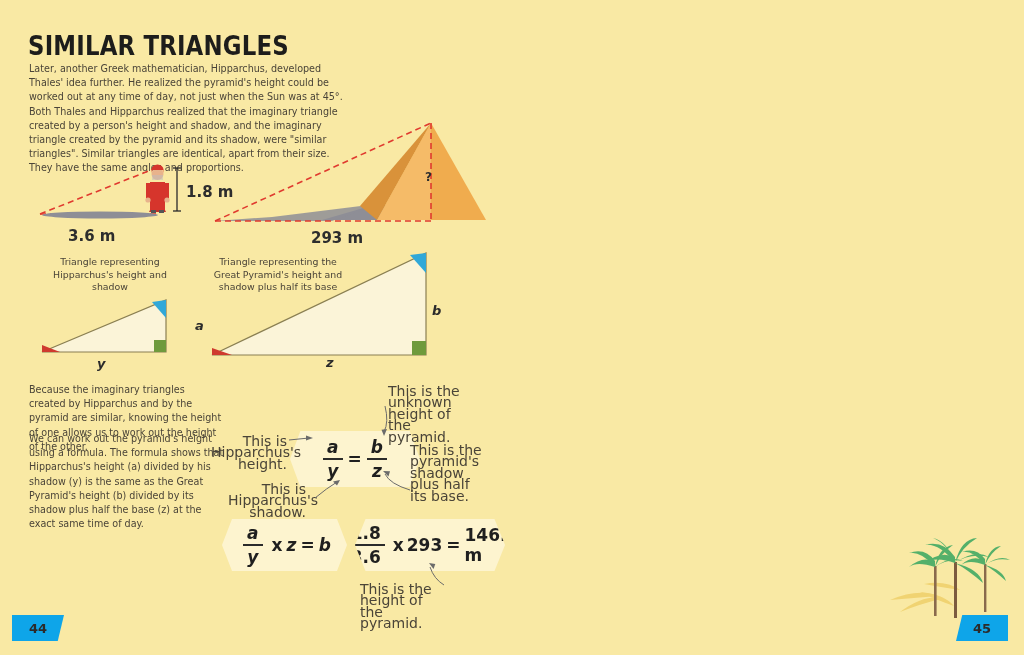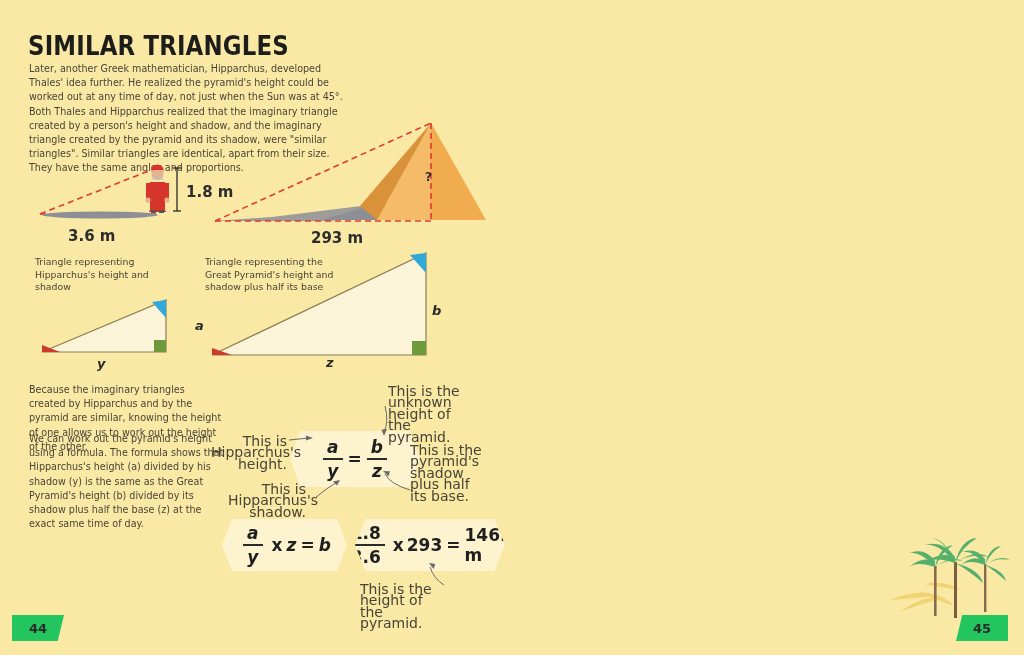--- a/index.html
+++ b/index.html
@@ -30,40 +30,40 @@
   .para4{position:absolute;left:29px;top:516px;width:200px;}
 
   
   .hipp-fig{position:absolute;left:38px;top:158px;width:180px;height:66px;}
   .dim-label{position:absolute;font-size:15px;color:#2d2d2d;font-weight:600;}
 
   
   .pyr-fig{position:absolute;left:212px;top:118px;width:280px;height:115px;}
 
   
-  .tri-cap{position:absolute;font-size:9.4px;line-height:12.6px;text-align:left;color:#4a4438;}
+  .tri-cap{position:absolute;font-size:9.4px;line-height:12.6px;text-align:center;color:#4a4438;}
   .tri-letter{position:absolute;font-size:13px;font-style:italic;font-weight:600;color:#2b2b2b;}
 
   
   .formula-box{
     position:absolute;background:#fdf4cf;
     display:flex;align-items:center;justify-content:center;
   }
   .frac{display:inline-flex;flex-direction:column;align-items:center;vertical-align:middle;margin:0 5px;}
   .frac .num{padding:0 4px 1px 4px;}
   .frac .bar{width:100%;min-width:18px;height:2px;background:#2b2b2b;}
   .frac .den{padding:1px 4px 0 4px;}
   .mathsym{font-size:17px;font-weight:700;color:#1f1f1f;font-family:"DejaVu Sans","Liberation Sans",sans-serif;}
   .mathital{font-size:17px;font-weight:700;font-style:italic;color:#1f1f1f;}
   .callout{position:absolute;font-size:14px;line-height:11.4px;color:#4a4438;}
 
   
   .pgnum{
     position:absolute;bottom:14px;height:26px;width:52px;
-    background:#22c55e;color:#2b2b2b;font-size:13px;font-weight:700;
+    background:#0ea5e9;color:#2b2b2b;font-size:13px;font-weight:700;
     display:flex;align-items:center;justify-content:center;
   }
   .pgnum.left{left:12px;clip-path:polygon(0 0,100% 0,88% 100%,0 100%);}
   .pgnum.right{right:16px;clip-path:polygon(12% 0,100% 0,100% 100%,0 100%);}
 </style>
 </head>
 <body>
 
 <div class="left-page">
 

